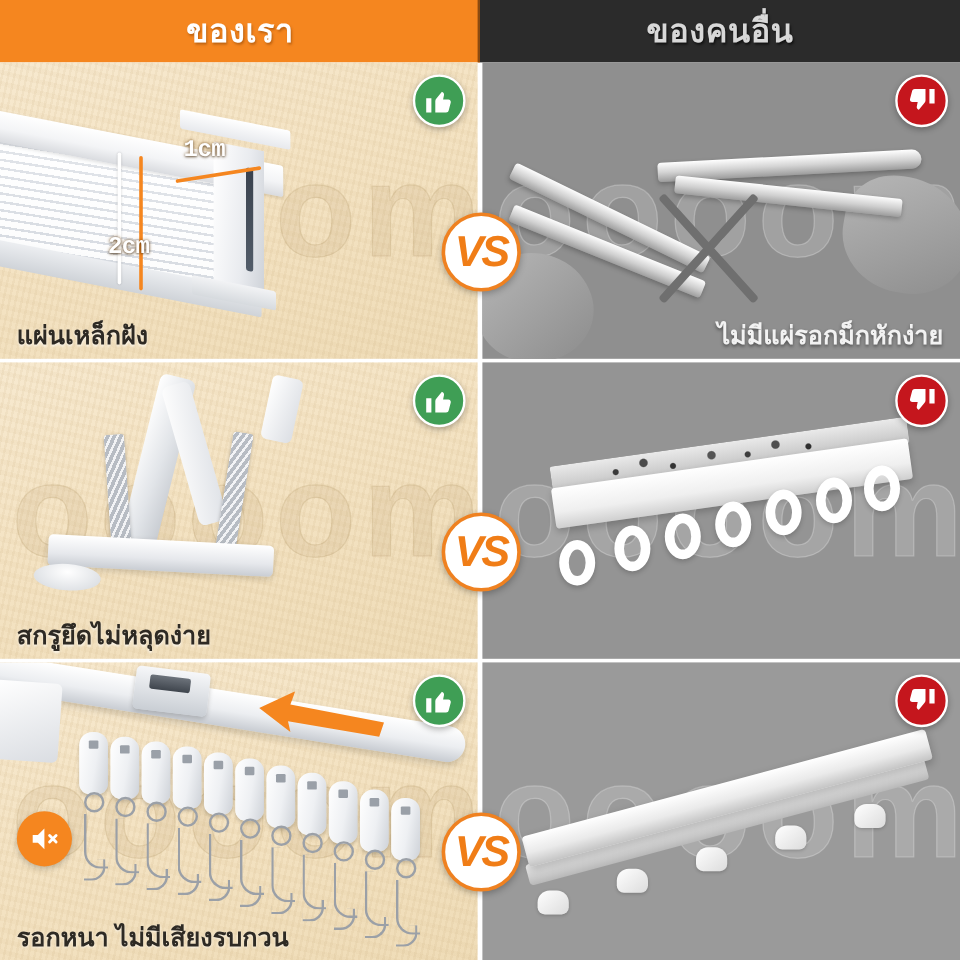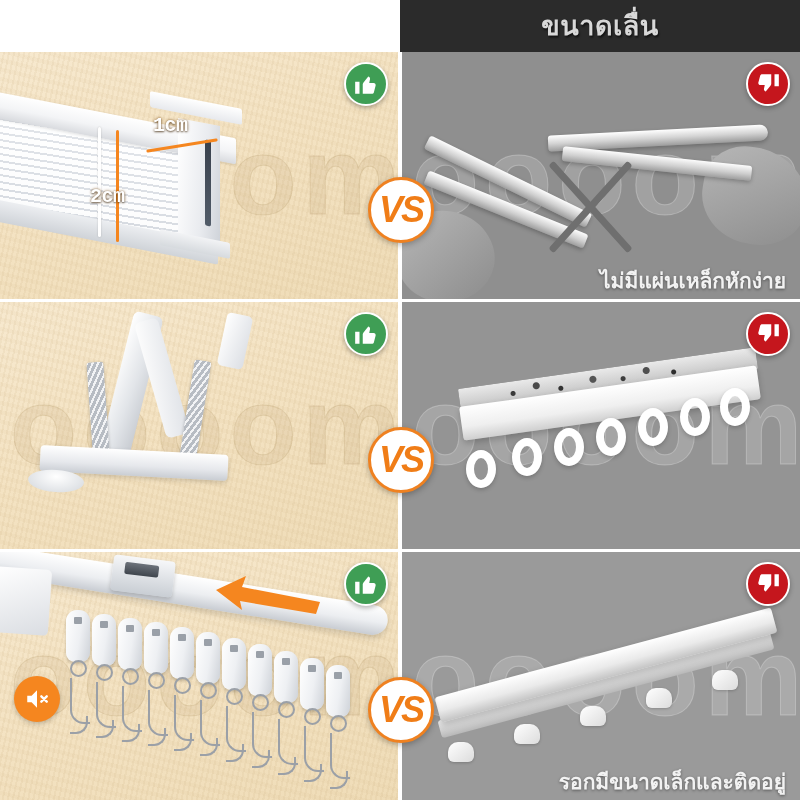--- a/index.html
+++ b/index.html
@@ -152,21 +152,21 @@
   .dim-line-v2 {
     position:absolute; left:116px; top:78px; width:3px; height:112px;
     background:#f5861f; border-radius:2px;
   }
   .dim-label {
     position:absolute; font-size:20px; font-weight:bold; color:#ffffff;
     text-shadow:0 0 3px rgba(120,70,10,.8),0 1px 2px rgba(0,0,0,.5);
     letter-spacing:-.5px;
   }
   .dim-1cm { left:153px; top:62px; }
-  .dim-2cm { left:90px; top:133px; }
+  .dim-2cm { left:90px; top:143px; }
 
   
   .hand {
     position:absolute; background:linear-gradient(150deg,#b7b7b7,#8d8d8d);
     border-radius:40% 55% 45% 50%;
   }
   .hand-l { left:-6px; top:158px; width:98px; height:92px; transform:rotate(-12deg); }
   .hand-r { left:300px; top:96px; width:106px; height:96px; transform:rotate(10deg); }
   .strip {
     position:absolute; height:15px; border-radius:3px;
@@ -317,22 +317,25 @@
     background:linear-gradient(140deg,#ffffff,#dcdcdc);
     box-shadow:0 1px 3px rgba(0,0,0,.2);
   }
 </style>
 </head>
 <body>
 
 <div class="sheet">
 
   <div class="header">
+    <div class="header-half header-left">
+      <span class="header-title">ของเรา</span>
+    </div>
     <div class="header-half header-right">
-      <span class="header-title">ขนาดเลื่น</span>
+      <span class="header-title">ของคนอื่น</span>
     </div>
   </div>
 
   <div class="grid">
 
     <div class="cell cell-good row-1 col-l">
       <div class="wm">Hoooome</div>
       <div class="art">
         <div class="rail-web"></div>
         <div class="rail-top"></div>
@@ -345,20 +348,21 @@
         <div class="dim-line-v"></div>
         <div class="dim-line-v2"></div>
         <div class="dim-label dim-1cm">1cm</div>
         <div class="dim-label dim-2cm">2cm</div>
       </div>
       <div class="badge-circle badge-up badge-tl-good">
         <svg viewBox="0 0 24 24" aria-hidden="true">
             <path fill="#ffffff" d="M2 10h4v11H2zM8 21h9.3c1 0 1.8-.6 2-1.5l1.6-6.1c.3-1.2-.6-2.4-1.9-2.4H15l.7-3.4c.2-.9-.2-1.8-1-2.2l-.6-.3-4.4 5.4c-.4.5-.7 1.1-.7 1.8V21z"></path>
           </svg>
       </div>
+      <div class="caption">แผ่นเหล็กฝัง</div>
     </div>
 
     <div class="cell cell-bad row-1 col-r">
       <div class="wm">Hoooome</div>
       <div class="art">
         <div class="hand hand-l"></div>
         <div class="hand hand-r"></div>
         <div class="strip strip-a"></div>
         <div class="strip strip-b"></div>
         <div class="strip strip-c"></div>
@@ -366,39 +370,40 @@
         <div class="xmark">
             <i></i>
             <i></i>
           </div>
       </div>
       <div class="badge-circle badge-down badge-tl-bad">
         <svg viewBox="0 0 24 24" aria-hidden="true">
             <path fill="#ffffff" d="M22 14h-4V3h4zM16 3H6.7c-1 0-1.8.6-2 1.5L3.1 10.6C2.8 11.8 3.7 13 5 13h4l-.7 3.4c-.2.9.2 1.8 1 2.2l.6.3 4.4-5.4c.4-.5.7-1.1.7-1.8V3z"></path>
           </svg>
       </div>
-      <div class="caption">ไม่มีแผ่นเหล็กหักง่าย</div>
+      <div class="caption">ไม่มีแผ่รอกม็กหักง่าย</div>
     </div>
 
     <div class="cell cell-good row-2 col-l">
       <div class="wm">Hoooome</div>
       <div class="art">
         <div class="br-arm"></div>
         <div class="br-arm2"></div>
         <div class="br-tip"></div>
         <div class="screw screw-1"></div>
         <div class="screw screw-2"></div>
         <div class="br-plate"></div>
         <div class="br-cap"></div>
       </div>
       <div class="badge-circle badge-up badge-tl-good">
         <svg viewBox="0 0 24 24" aria-hidden="true">
             <path fill="#ffffff" d="M2 10h4v11H2zM8 21h9.3c1 0 1.8-.6 2-1.5l1.6-6.1c.3-1.2-.6-2.4-1.9-2.4H15l.7-3.4c.2-.9-.2-1.8-1-2.2l-.6-.3-4.4 5.4c-.4.5-.7 1.1-.7 1.8V21z"></path>
           </svg>
       </div>
+      <div class="caption">สกรูยึดไม่หลุดง่าย</div>
     </div>
 
     <div class="cell cell-bad row-2 col-r">
       <div class="wm">Hoooome</div>
       <div class="art">
         <div class="dt-top"></div>
         <div class="dt-body"></div>
         <div class="ring" style="left:64px; top:148px;"></div>
         <div class="ring" style="left:110px; top:136px;"></div>
         <div class="ring" style="left:152px; top:126px;"></div>
@@ -467,39 +472,39 @@
         <svg viewBox="0 0 24 24" aria-hidden="true">
           <path fill="#ffffff" d="M3 9v6h4l5 5V4L7 9H3z"></path>
           <path stroke="#ffffff" stroke-width="2.2" stroke-linecap="round" d="M16 9.5l5 5M21 9.5l-5 5"></path>
         </svg>
       </div>
       <div class="badge-circle badge-up badge-tl-good">
         <svg viewBox="0 0 24 24" aria-hidden="true">
             <path fill="#ffffff" d="M2 10h4v11H2zM8 21h9.3c1 0 1.8-.6 2-1.5l1.6-6.1c.3-1.2-.6-2.4-1.9-2.4H15l.7-3.4c.2-.9-.2-1.8-1-2.2l-.6-.3-4.4 5.4c-.4.5-.7 1.1-.7 1.8V21z"></path>
           </svg>
       </div>
+      <div class="caption">รอกหนา ไม่มีเสียงรบกวน</div>
     </div>
 
     <div class="cell cell-bad row-3 col-r">
       <div class="wm">Hoooome</div>
       <div class="art">
         <div class="pt-rail2"></div>
         <div class="pt-rail"></div>
         <div class="pt-glide" style="left:46px;  top:190px;"></div>
         <div class="pt-glide" style="left:112px; top:172px;"></div>
         <div class="pt-glide" style="left:178px; top:154px;"></div>
         <div class="pt-glide" style="left:244px; top:136px;"></div>
         <div class="pt-glide" style="left:310px; top:118px;"></div>
       </div>
       <div class="badge-circle badge-down badge-tl-bad">
         <svg viewBox="0 0 24 24" aria-hidden="true">
             <path fill="#ffffff" d="M22 14h-4V3h4zM16 3H6.7c-1 0-1.8.6-2 1.5L3.1 10.6C2.8 11.8 3.7 13 5 13h4l-.7 3.4c-.2.9.2 1.8 1 2.2l.6.3 4.4-5.4c.4-.5.7-1.1.7-1.8V3z"></path>
           </svg>
       </div>
-      <div class="caption">รอกมีขนาดเล็กและติดอยู่</div>
     </div>
 
     <div class="vs vs-1">
       <span>VS</span>
     </div>
     <div class="vs vs-2">
       <span>VS</span>
     </div>
     <div class="vs vs-3">
       <span>VS</span>

